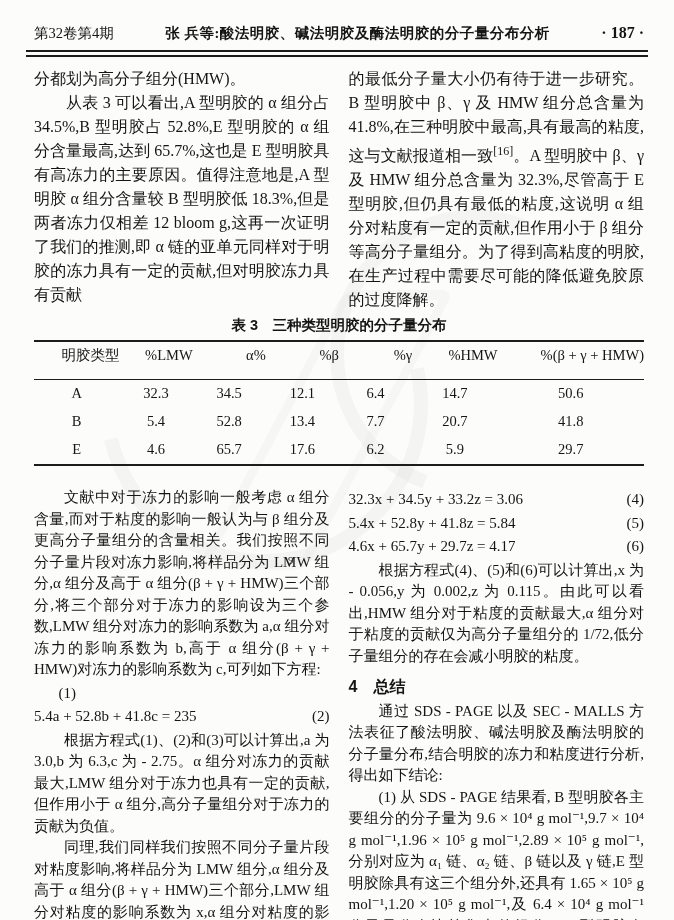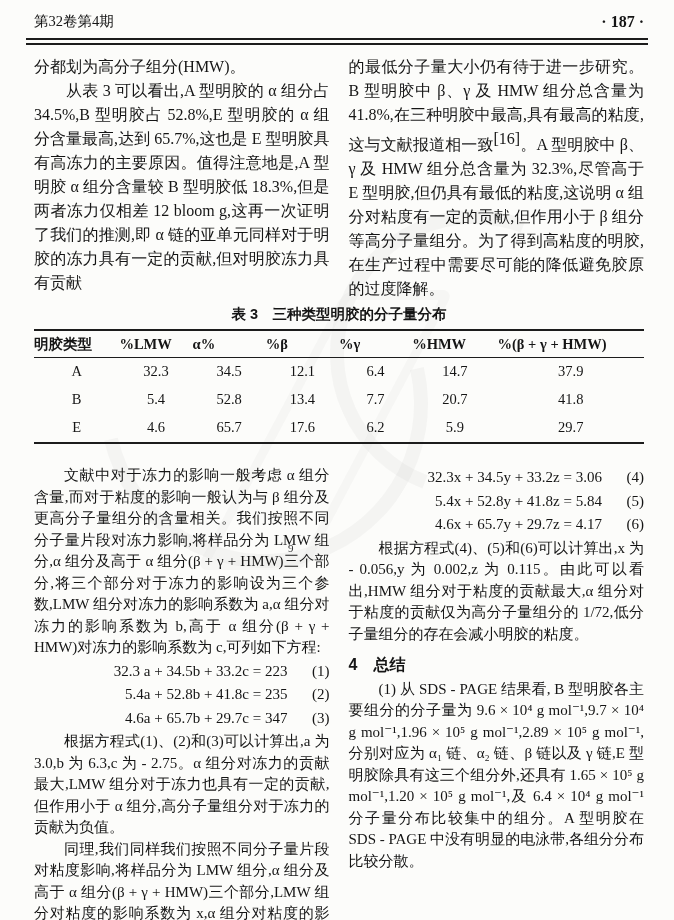--- a/index.html
+++ b/index.html
@@ -9,65 +9,66 @@
     font-family:"Liberation Serif","DejaVu Serif",serif;
   }
   
   .watermark { position:absolute; top:180px; left:60px; width:560px; height:420px;
     pointer-events:none; opacity:.55; }
   .wm-arc { position:absolute; border:14px solid rgba(120,120,120,.10); border-radius:50%; }
   .wm-a1 { width:300px; height:300px; left:40px; top:60px; border-left-color:transparent; border-top-color:transparent; transform:rotate(32deg); }
   .wm-a2 { width:260px; height:260px; left:270px; top:30px; border-right-color:transparent; border-bottom-color:transparent; transform:rotate(-24deg); }
   .wm-a3 { width:90px; height:260px; left:210px; top:110px; border-radius:12px; border-width:10px; border-color:rgba(120,120,120,.08); transform:skewX(-28deg); }
 
-  .header-row { display:flex; justify-content:space-between; align-items:center;
-    padding:12px 30px 7px 34px; font-size:14.5px; }
+  .header-row { display:flex; justify-content:space-between; align-items:flex-start;
+    padding:24px 30px 7px 34px; font-size:14.5px; }
   .header-title { font-weight:600; letter-spacing:.5px; }
   .header-page { font-size:16px; font-weight:700; }
   .rule-double { margin:0 26px; height:3px; border-top:2px solid #1c1c1c; border-bottom:2px solid #1c1c1c; }
 
   .content { position:relative; padding:10px 30px 0 34px; }
   .cols { display:flex; gap:19px; }
   .col { flex:1; min-width:0; text-align:justify; text-justify:inter-character; }
   .col-top { font-size:16px; line-height:24px; }
   .col-bottom { font-size:15px; line-height:21.5px; }
   p { margin:0; }
   .indent { text-indent:2em; }
-  sup { font-size:16px; }
+  sup { font-size:12px; }
 
   .table-block { margin:4px 0 21px; }
   .table-caption { text-align:center; font-weight:700; font-size:14.5px; margin-bottom:5px;
     font-family:"Liberation Sans","DejaVu Sans",sans-serif; }
   table.mw { width:100%; border-collapse:collapse; font-size:14.5px;
     border-top:2px solid #1c1c1c; border-bottom:2px solid #1c1c1c; }
-  table.mw th { font-weight:700; border-bottom:1.5px solid #1c1c1c; padding:4px 0 3px; text-align:left; }
+  table.mw th { font-weight:400; border-bottom:1.5px solid #1c1c1c; padding:4px 0 14px; text-align:right; }
   table.mw td { padding:5px 0 6px; text-align:center; }
 
   .eq-line { display:flex; align-items:baseline; margin:2px 0; }
-  .eq-body { flex:1; text-align:right; }
+  .eq-body { flex:1; text-align:left; }
   .eq-num { width:42px; text-align:right; }
 
   .section-heading { font-weight:700; font-size:16px; margin:9px 0 3px;
     font-family:"Liberation Sans","DejaVu Sans",sans-serif; }
 
   .stray-digit { position:absolute; left:288px; top:497px; font-size:11px; color:#333; }
 </style>
 </head>
 <body>
 
 <div class="page">
 
   <div class="watermark">
     <div class="wm-arc wm-a1"></div>
     <div class="wm-arc wm-a2"></div>
     <div class="wm-arc wm-a3"></div>
   </div>
 
   <div class="header-row">
     <span>第32卷第4期</span>
+    <span class="header-title">张  兵等:酸法明胶、碱法明胶及酶法明胶的分子量分布分析</span>
     <span class="header-page">· 187 ·</span>
   </div>
   <div class="rule-double"></div>
 
   <div class="content">
 
     <div class="cols">
       <div class="col col-top">
         <p>分都划为高分子组分(HMW)。</p>
         <p class="indent">从表 3 可以看出,A 型明胶的 α 组分占 34.5%,B 型明胶占 52.8%,E 型明胶的 α 组分含量最高,达到 65.7%,这也是 E 型明胶具有高冻力的主要原因。值得注意地是,A 型明胶 α 组分含量较 B 型明胶低 18.3%,但是两者冻力仅相差 12 bloom g,这再一次证明了我们的推测,即 α 链的亚单元同样对于明胶的冻力具有一定的贡献,但对明胶冻力具有贡献</p>
@@ -101,21 +102,21 @@
           </tr>
         </thead>
         <tbody>
           <tr>
             <td>A</td>
             <td>32.3</td>
             <td>34.5</td>
             <td>12.1</td>
             <td>6.4</td>
             <td>14.7</td>
-            <td>37.9</td>
+            <td>50.6</td>
           </tr>
           <tr>
             <td>B</td>
             <td>5.4</td>
             <td>52.8</td>
             <td>13.4</td>
             <td>7.7</td>
             <td>20.7</td>
             <td>41.8</td>
           </tr>
@@ -129,50 +130,46 @@
             <td>29.7</td>
           </tr>
         </tbody>
       </table>
     </div>
 
     <div class="cols">
       <div class="col col-bottom">
         <p class="indent">文献中对于冻力的影响一般考虑 α 组分含量,而对于粘度的影响一般认为与 β 组分及更高分子量组分的含量相关。我们按照不同分子量片段对冻力影响,将样品分为 LMW 组分,α 组分及高于 α 组分(β + γ + HMW)三个部分,将三个部分对于冻力的影响设为三个参数,LMW 组分对冻力的影响系数为 a,α 组分对冻力的影响系数为 b,高于 α 组分(β + γ + HMW)对冻力的影响系数为 c,可列如下方程:</p>
         <div class="eq-line">
-          <span class="eq-body">32.3 a + 34.5b + 33.2c = 223</span>
           <span class="eq-num">(1)</span>
         </div>
         <div class="eq-line">
           <span class="eq-body">5.4a + 52.8b + 41.8c = 235</span>
           <span class="eq-num">(2)</span>
-        </div>
-        <div class="eq-line">
-          <span class="eq-body">4.6a + 65.7b + 29.7c = 347</span>
-          <span class="eq-num">(3)</span>
         </div>
         <p class="indent">根据方程式(1)、(2)和(3)可以计算出,a 为 3.0,b 为 6.3,c 为 - 2.75。α 组分对冻力的贡献最大,LMW 组分对于冻力也具有一定的贡献,但作用小于 α 组分,高分子量组分对于冻力的贡献为负值。</p>
         <p class="indent">同理,我们同样我们按照不同分子量片段对粘度影响,将样品分为 LMW 组分,α 组分及高于 α 组分(β + γ + HMW)三个部分,LMW 组分对粘度的影响系数为 x,α 组分对粘度的影响系数为 y,高于 α 组分(β + γ + HMW)对粘度的影响系数为 z,可列如下方程:</p>
       </div>
 
       <div class="col col-bottom">
         <div class="eq-line">
           <span class="eq-body">32.3x + 34.5y + 33.2z = 3.06</span>
           <span class="eq-num">(4)</span>
         </div>
         <div class="eq-line">
           <span class="eq-body">5.4x + 52.8y + 41.8z = 5.84</span>
           <span class="eq-num">(5)</span>
         </div>
         <div class="eq-line">
           <span class="eq-body">4.6x + 65.7y + 29.7z = 4.17</span>
           <span class="eq-num">(6)</span>
         </div>
         <p class="indent">根据方程式(4)、(5)和(6)可以计算出,x 为 - 0.056,y 为 0.002,z 为 0.115。由此可以看出,HMW 组分对于粘度的贡献最大,α 组分对于粘度的贡献仅为高分子量组分的 1/72,低分子量组分的存在会减小明胶的粘度。</p>
         <div class="section-heading">4　总结</div>
+        <p class="indent">通过 SDS - PAGE 以及 SEC - MALLS 方法表征了酸法明胶、碱法明胶及酶法明胶的分子量分布,结合明胶的冻力和粘度进行分析,得出如下结论:</p>
         <p class="indent">(1) 从 SDS - PAGE 结果看, B 型明胶各主要组分的分子量为 9.6 × 10⁴ g mol⁻¹,9.7 × 10⁴ g mol⁻¹,1.96 × 10⁵ g mol⁻¹,2.89 × 10⁵ g mol⁻¹,分别对应为 α₁ 链、α₂ 链、β 链以及 γ 链,E 型明胶除具有这三个组分外,还具有 1.65 × 10⁵ g mol⁻¹,1.20 × 10⁵ g mol⁻¹,及 6.4 × 10⁴ g mol⁻¹ 分子量分布比较集中的组分。A 型明胶在 SDS - PAGE 中没有明显的电泳带,各组分分布比较分散。</p>
 
       </div>
     </div>
 
     <span class="stray-digit">9</span>
   </div>
 </div>
 
 </body></html>

